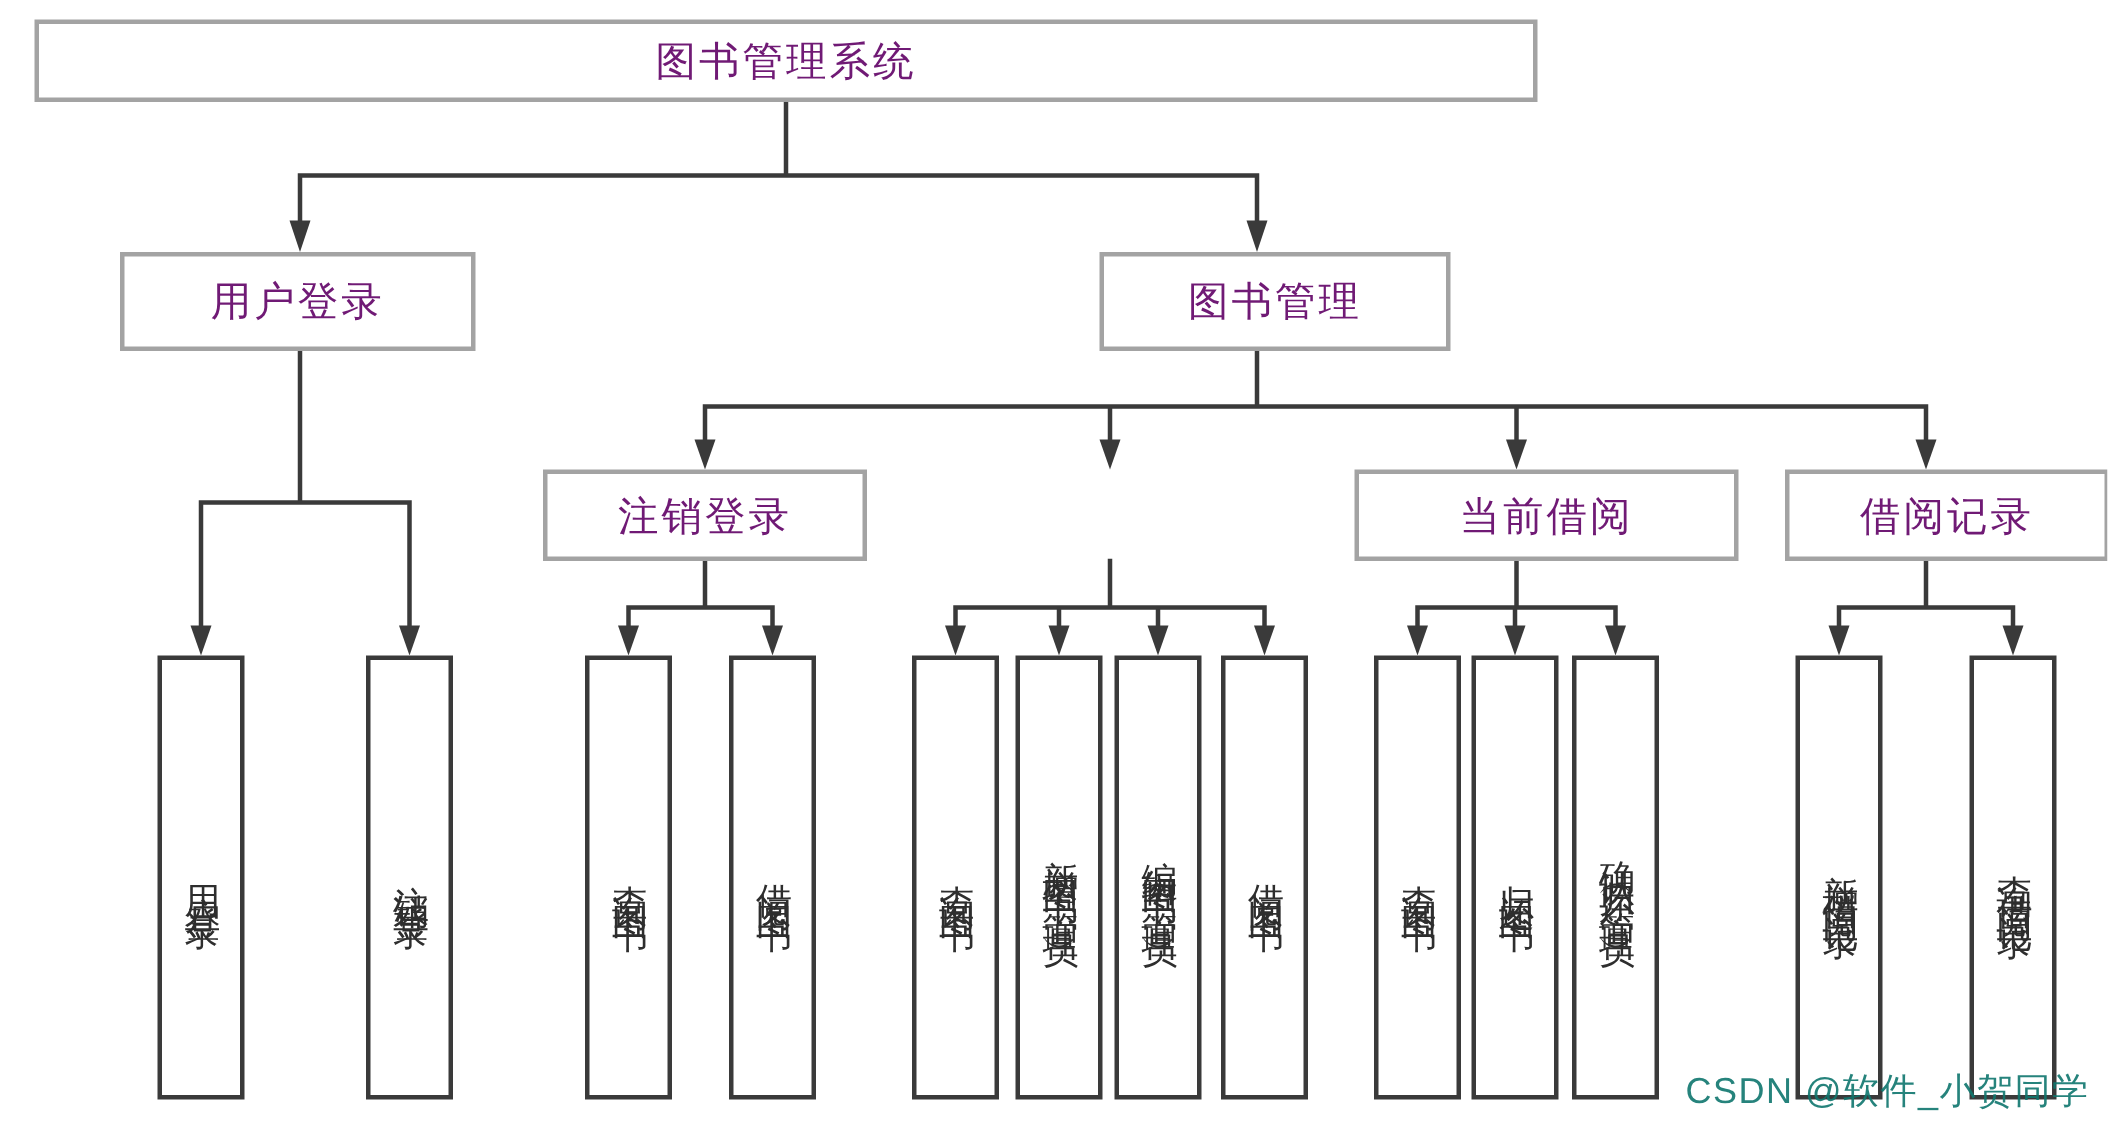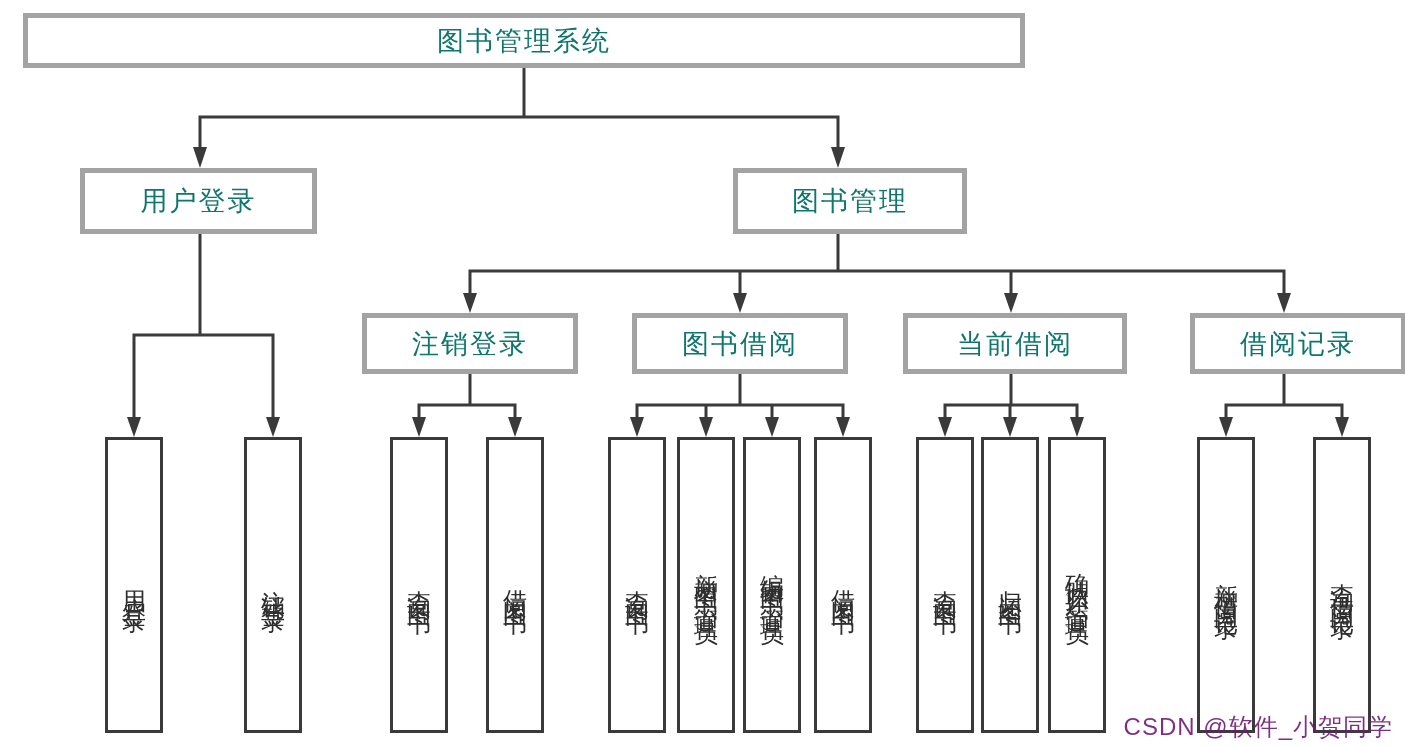--- a/index.html
+++ b/index.html
@@ -19,23 +19,23 @@
     position: absolute;
     left: 0; top: 0;
     width: 1405px; height: 747px;
   }
   .node {
     position: absolute;
     box-sizing: border-box;
     display: flex;
     align-items: center;
     justify-content: center;
-    border: 5px solid #a3a3a3;
+    border: 3px solid #a3a3a3;
     background: #ffffff;
-    color: #0f766e;
+    color: #701a75;
     font-size: 27px;
     letter-spacing: 2px;
     white-space: nowrap;
     z-index: 2;
   }
   .leaf {
     position: absolute;
     box-sizing: border-box;
     display: flex;
     align-items: center;
@@ -51,21 +51,21 @@
     writing-mode: vertical-rl;
     text-orientation: mixed;
     line-height: 1;
     z-index: 2;
   }
   .watermark {
     position: absolute;
     right: 12px;
     bottom: 4px;
     font-size: 24px;
-    color: #701a75;
+    color: #0f766e;
     letter-spacing: 1px;
     opacity: 0.9;
     z-index: 3;
     white-space: nowrap;
   }
 </style>
 </head>
 <body>
 
 <div class="canvas">
@@ -116,22 +116,21 @@
       <polygon points="1335,417 1349,417 1342,437"></polygon>
     </g>
   </svg>
 
   <div class="node" style="left:23px; top:13px; width:1002px; height:55px;">图书管理系统</div>
 
   <div class="node" style="left:80px; top:168px; width:237px; height:66px;">用户登录</div>
   <div class="node" style="left:721px; top:168px; width:234px; height:66px;margin-left:12px;">图书管理</div>
 
   <div class="node" style="left:362px; top:313px; width:216px; height:61px;">注销登录</div>
-  <div class="node" style="left:632px; top:313px; width:216px; height:61px;">图书借阅</div>
-  <div class="node" style="left:903px; top:313px; width:224px; height:61px;">当前借阅</div>
+  <div class="node" style="left:903px; top:313px; width:256px; height:61px;">当前借阅</div>
   <div class="node" style="left:1176px; top:313px; width:216px; height:61px;margin-left:14px;">借阅记录</div>
 
   <div class="leaf" style="left:105px;">用户登录</div>
   <div class="leaf" style="left:244px;">注销登录</div>
 
   <div class="leaf" style="left:390px;">查询图书</div>
   <div class="leaf" style="left:486px;">借阅图书</div>
 
   <div class="leaf" style="left:608px;">查询图书</div>
   <div class="leaf" style="left:677px;">新增图书（管理员）</div>

